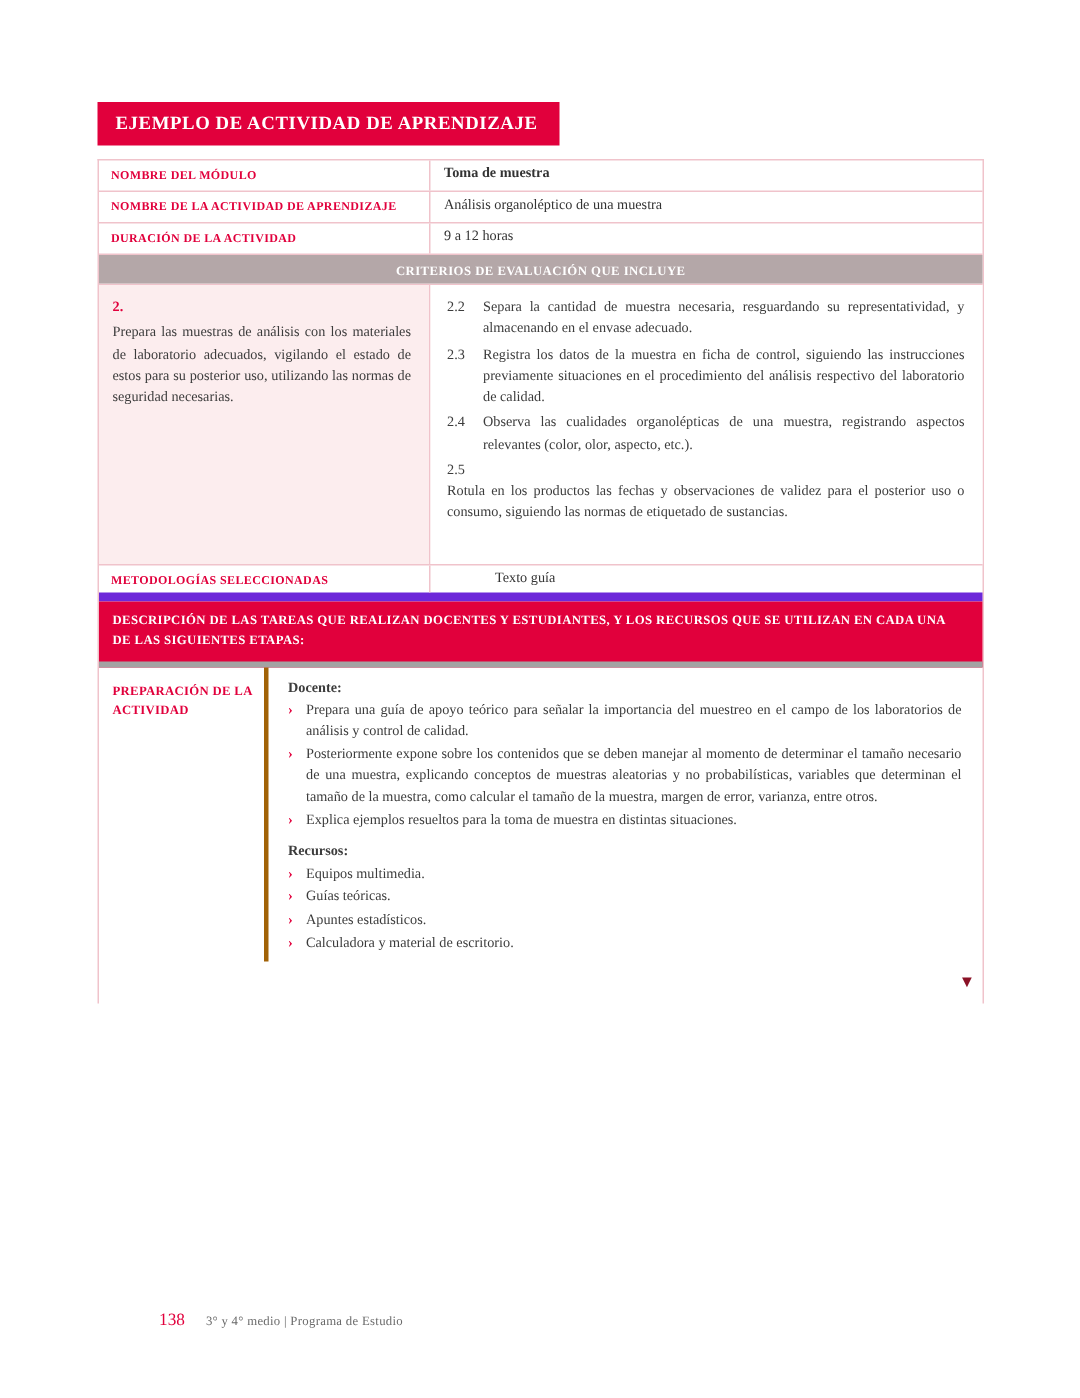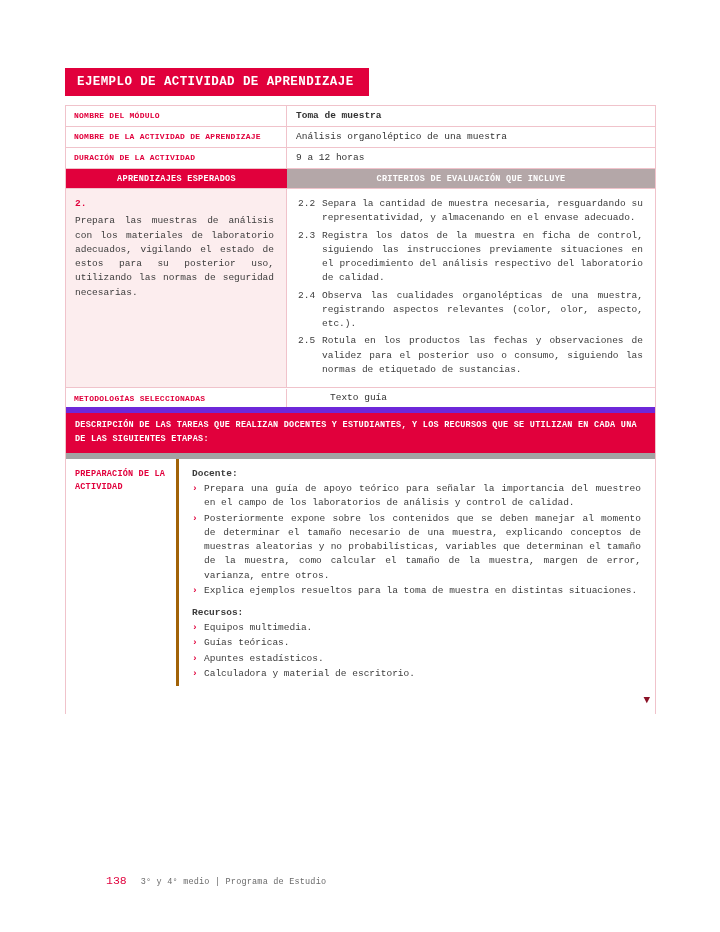--- a/index.html
+++ b/index.html
@@ -2,21 +2,21 @@
 <html><head>
 <meta charset="utf-8">
 <style>
   * { margin: 0; padding: 0; box-sizing: border-box; }
   html, body { background: #ffffff; }
   .page {
     position: relative;
     width: 720px;
     height: 932px;
     background: #ffffff;
-    font-family: Liberation Mono, monospace;
+    font-family: Liberation Serif, serif;
     color: #3c3c3c;
     overflow: hidden;
   }
   .content {
     position: absolute;
     left: 65px;
     top: 68px;
     width: 591px;
   }
   .title-banner {
@@ -112,39 +112,39 @@
     padding: 8px 12px 10px 11px;
     background: #ffffff;
   }
   .criterion {
     display: flex;
     font-size: 9.5px;
     line-height: 1.5;
     color: #3c3c3c;
     margin-bottom: 3px;
   }
-  .criterion:last-child { margin-bottom: 0; }
+  .criterion:last-child { margin-bottom: 16px; flex-direction: column; }
   .crit-num { width: 24px; flex: none; }
   .crit-text { flex: 1; text-align: justify; }
   .methodology-row {
     display: flex;
     border-bottom: 6px solid #6d28d9;
     min-height: 24px;
     align-items: flex-end;
     gap: 34px;
   }
   .description-banner {
     background: #e1003c;
     color: #ffffff;
     font-weight: bold;
     font-size: 8.5px;
     letter-spacing: 0.25px;
     line-height: 1.6;
     padding: 6px 12px 7px 9px;
-    border-bottom: 6px solid #a3a3a3;
+    border-bottom: 4px solid #a3a3a3;
   }
   .prep-row {
     display: flex;
     align-items: stretch;
   }
   .prep-label {
     width: 113px;
     flex: none;
     padding: 9px 3px 8px 9px;
     color: #e1003c;
@@ -223,21 +223,20 @@
         <div class="info-label">NOMBRE DE LA ACTIVIDAD DE APRENDIZAJE</div>
         <div class="info-value">Análisis organoléptico de una muestra</div>
       </div>
 
       <div class="info-row">
         <div class="info-label">DURACIÓN DE LA ACTIVIDAD</div>
         <div class="info-value">9 a 12 horas</div>
       </div>
 
       <div class="split-header">
-        <div class="left">APRENDIZAJES ESPERADOS</div>
         <div class="right">CRITERIOS DE EVALUACIÓN QUE INCLUYE</div>
       </div>
 
       <div class="body-row">
         <div class="expected-cell">
           <span class="expected-num">2.</span>
           <span>Prepara las muestras de análisis con los materiales de laboratorio adecuados, vigilando el estado de estos para su posterior uso, utilizando las normas de seguridad necesarias.</span>
         </div>
         <div class="criteria-cell">
           <div class="criterion">

